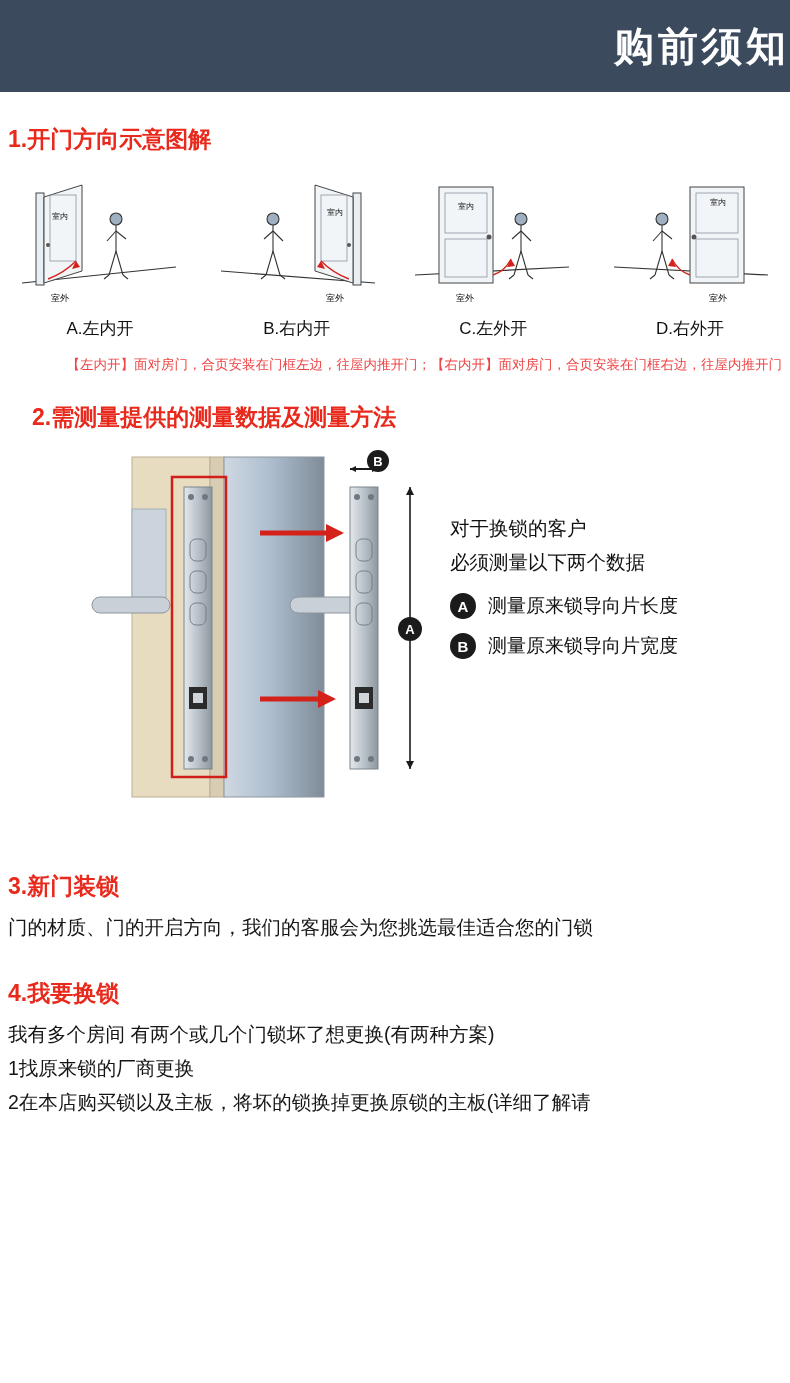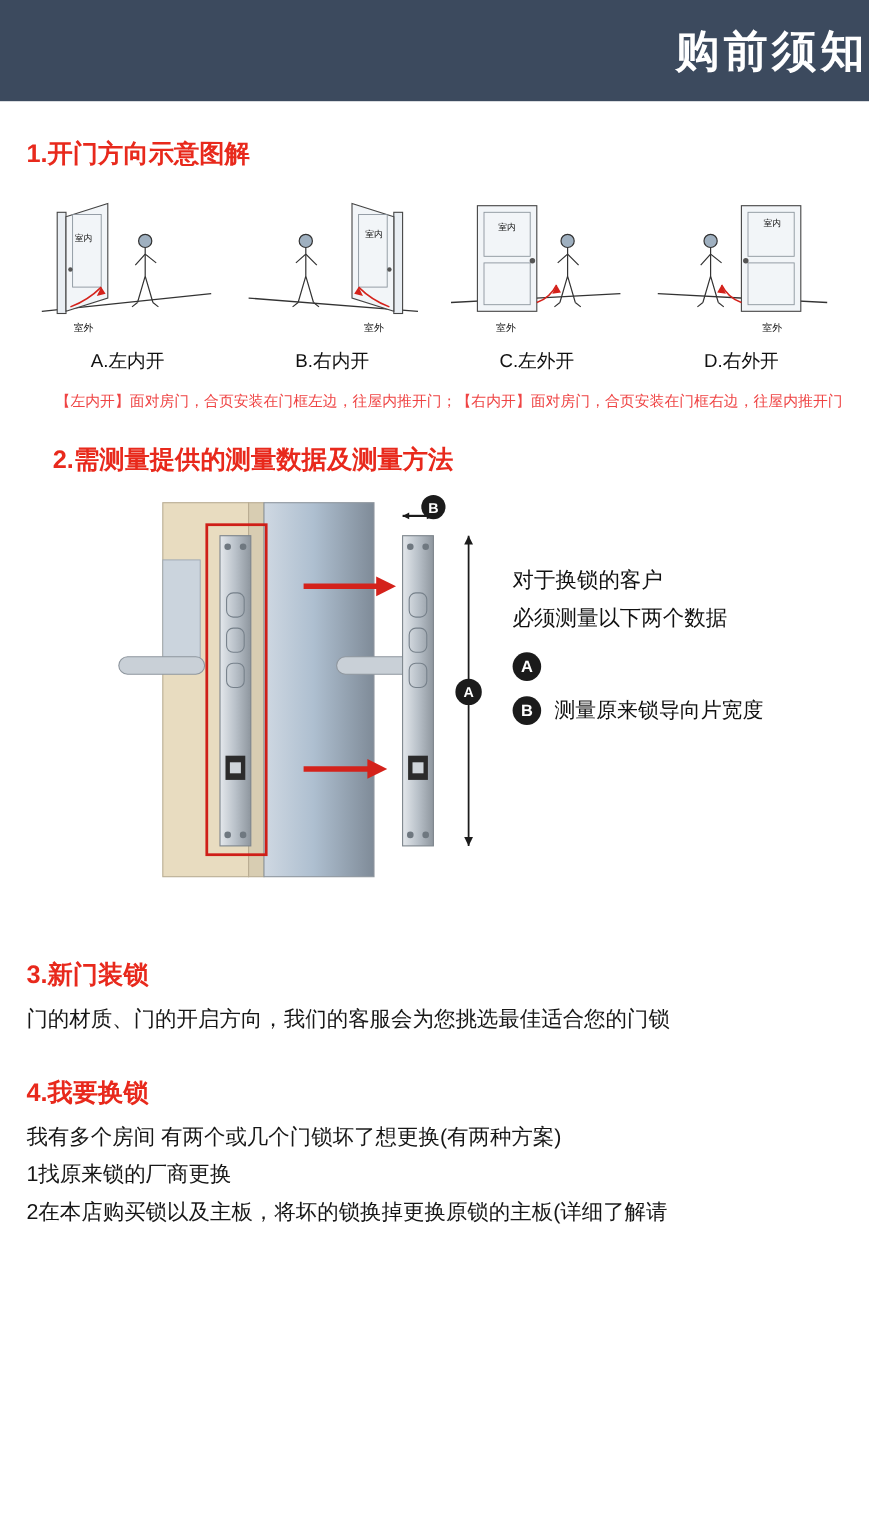--- a/index.html
+++ b/index.html
@@ -32,21 +32,21 @@
   }
   
   .sec-head {
     color: #e8291c;
     font-size: 23px;
     font-weight: bold;
     margin: 0;
     padding: 0;
   }
   .content {
-    padding: 0 24px;
+    padding: 0 8px;
   }
   
   #section1 { margin-top: 32px; }
   .door-row {
     display: flex;
     justify-content: space-between;
     margin-top: 20px;
     padding: 0 8px;
   }
   .door-cell {
@@ -300,20 +300,21 @@
         <line x1="228" y1="252" x2="292" y2="252" stroke="#d4221b" stroke-width="5"></line>
         <polygon points="304,252 286,243 286,261" fill="#d4221b"></polygon>
       </svg>
 
       <div class="legend">
         <div class="legend-title">对于换锁的客户</div>
         <div class="legend-title">必须测量以下两个数据</div>
 
         <div class="legend-item">
           <div class="badge">A</div>
+          <div class="legend-text">测量原来锁导向片长度</div>
         </div>
 
         <div class="legend-item">
           <div class="badge">B</div>
           <div class="legend-text">测量原来锁导向片宽度</div>
         </div>
       </div>
     </div>
   </div>
 

